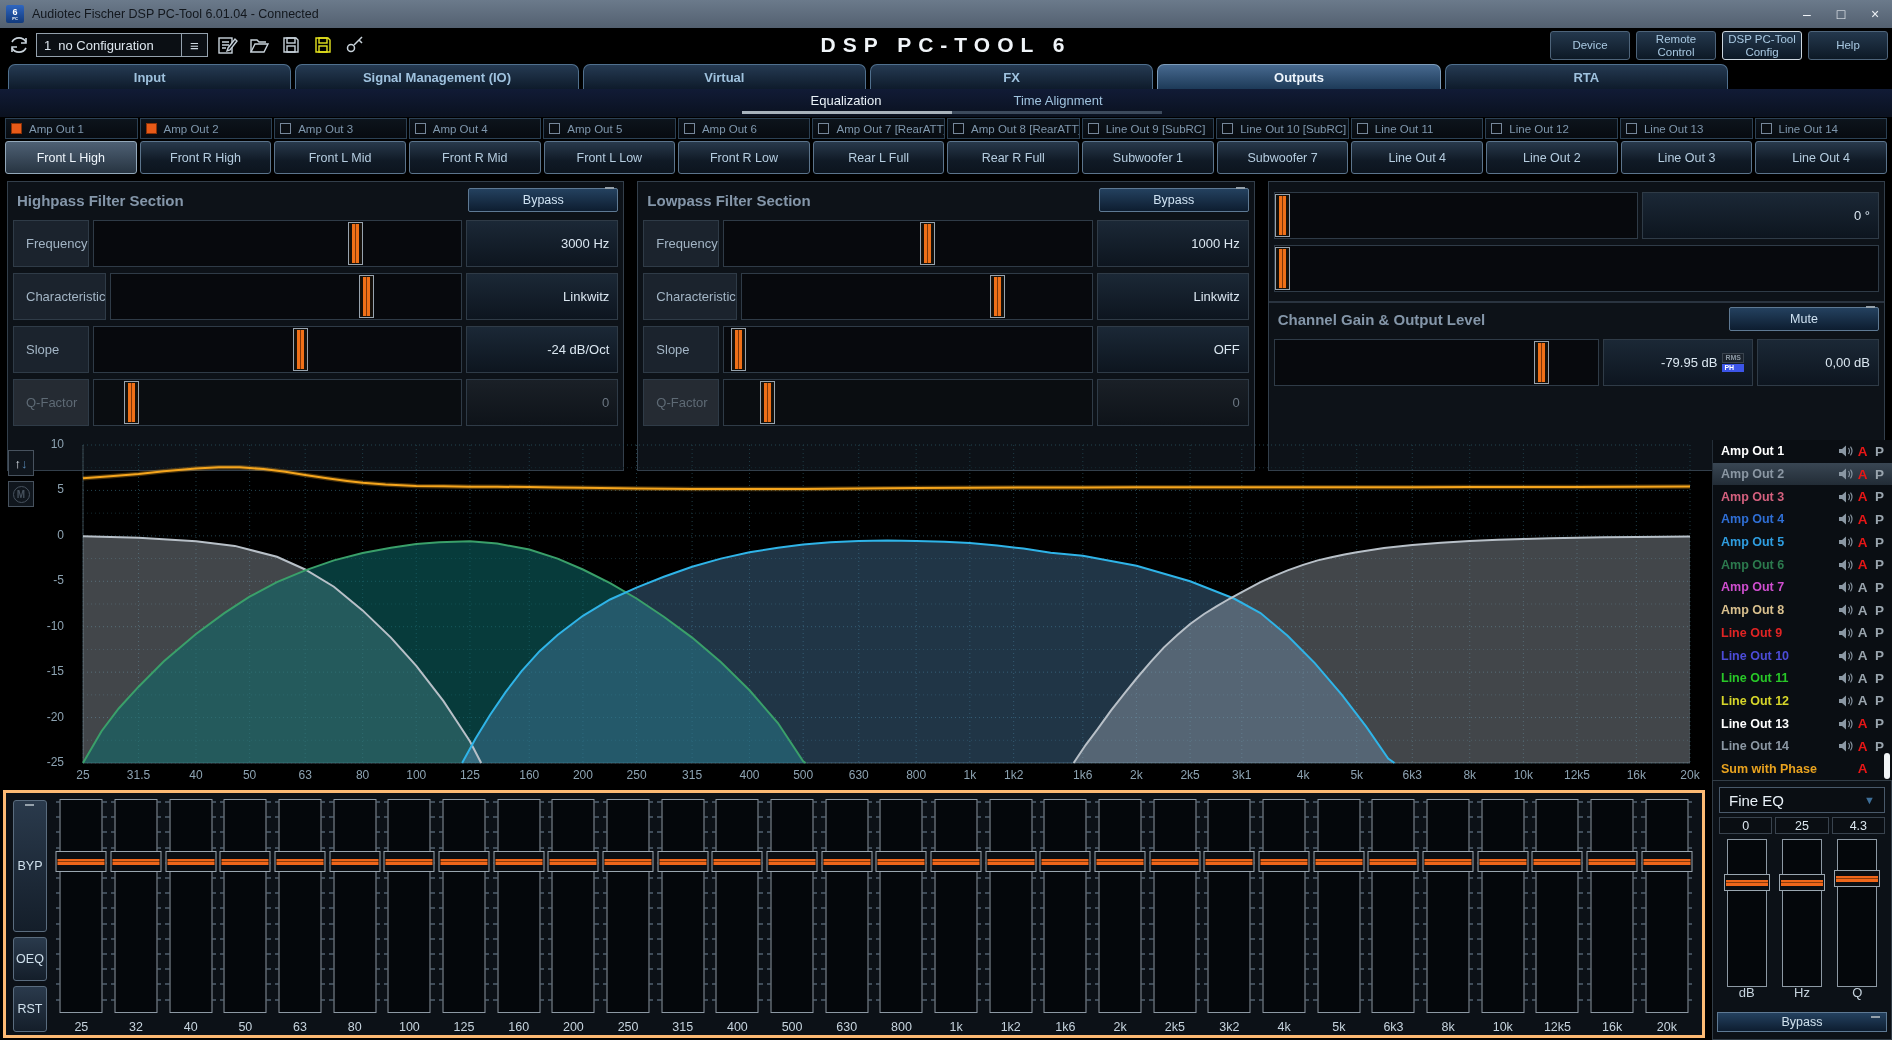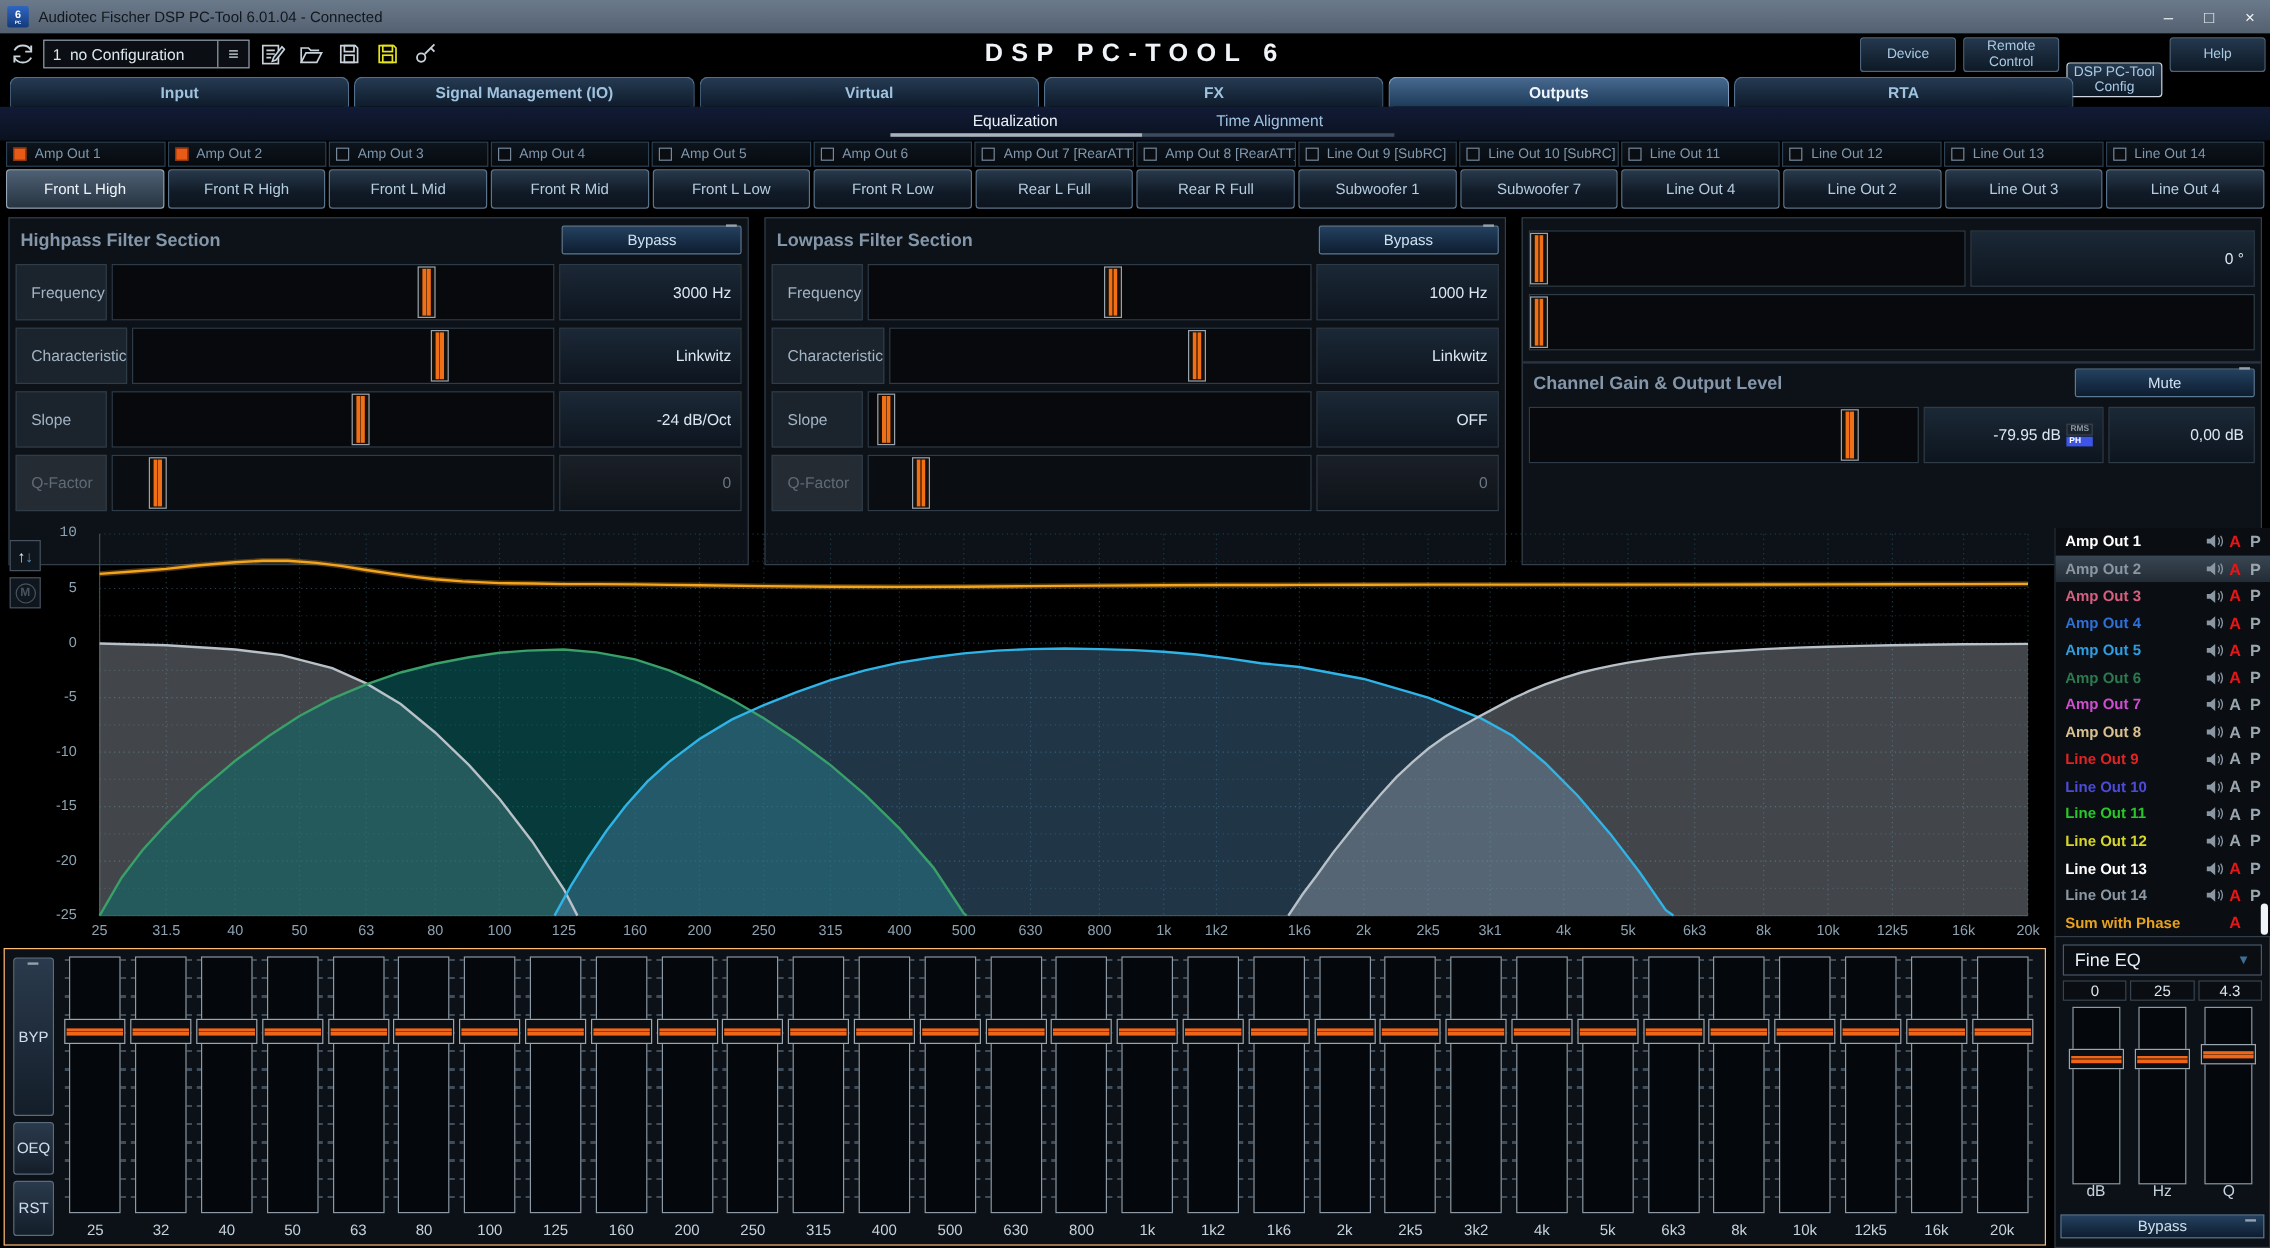--- a/index.html
+++ b/index.html
@@ -27,21 +27,21 @@
   .config-num{padding:0 7px;}
   .config-name{flex:1;}
   .config-menu{width:26px;height:100%;border-left:1px solid #94a1ad;display:flex;align-items:center;
     justify-content:center;color:#cdd7df;font-size:15px;}
   .logo{position:absolute;left:50%;top:33px;transform:translateX(-50%);color:#f0f4f8;
     font-size:21px;font-weight:bold;letter-spacing:7px;white-space:nowrap;}
   .tb-right{position:absolute;right:4px;top:31px;display:flex;gap:6px;}
   .tb-btn{width:80px;height:29px;border:1px solid #4e647a;border-radius:3px;
     background:linear-gradient(#24384d,#0d1926);color:#a9c9e2;font-size:11.5px;
     display:flex;align-items:center;justify-content:center;text-align:center;line-height:1.1;}
-  .tb-btn.hl{border-color:#ccd7e0;margin-top:21px;}
+  .tb-btn.hl{border-color:#ccd7e0;}
 
   
   .maintabs{position:absolute;left:0;top:62px;width:1736px;height:27px;display:flex;
     gap:4px;padding:2px 8px 0;}
   .mtab{flex:1;border:1px solid #50708e;border-bottom:none;border-radius:7px 7px 0 0;
     background:linear-gradient(#253a52,#0e1b2b);color:#9fc2de;font-size:13px;font-weight:bold;
     display:flex;align-items:center;justify-content:center;}
   .mtab.active{background:linear-gradient(#47698f,#1d3a58);color:#eef5fc;border-color:#7d9cba;}
 
   
@@ -114,21 +114,21 @@
   .chrow{height:22.7px;display:flex;align-items:center;padding:0 4px 0 8px;}
   .chrow.hl{background:linear-gradient(#394653,#222c36);}
   .chname{flex:1;font-size:12.5px;font-weight:bold;white-space:nowrap;overflow:hidden;}
   .chspk{width:18px;display:flex;justify-content:center;}
   .chA,.chP{width:17px;text-align:center;font-size:13.5px;font-weight:bold;color:#9aa5ae;}
   .chA.on{color:#e81616;}
   .chscroll{position:absolute;left:1884px;top:753px;width:6px;height:26px;background:#f2f5f7;border-radius:3px;}
 
   
   .eqsec{position:absolute;left:3px;top:790px;width:1702px;height:248px;background:#0c1117;
-    border:1px solid #fdba74;}
+    border:3px solid #fdba74;}
   .eqbtn{position:absolute;left:7px;width:34px;border:1px solid #5a6c7e;border-radius:3px;
     background:linear-gradient(#2a3a4c,#141e2a);color:#cfe0ec;font-size:12.5px;
     display:flex;align-items:center;justify-content:center;}
   .eqbtn .mini-dash{top:3px;right:12px;}
   .eqbands{position:absolute;left:48px;top:2px;right:8px;height:244px;display:flex;}
   .band{flex:1;position:relative;}
   .bticks{position:absolute;left:2px;right:2px;top:6px;height:212px;
     background-image:repeating-linear-gradient(to bottom,#3f4c59 0 2px,transparent 2px 15.2px);}
   .btrack{position:absolute;left:50%;transform:translateX(-50%);top:4px;height:214px;width:43px;
     border:1px solid #8d99a4;background:#04070b;}
@@ -452,21 +452,21 @@
 </div>
 
 <div class="gtool" style="top:450px">
   <span class="gt-up">↑</span>
     <span class="gt-dn">↓</span>
 </div>
 <div class="gtool" style="top:481px">
   <span class="gt-m">M</span>
 </div>
 <div id="ylabels">
-    <div class="ylab" style="top: 437px; font-family: Liberation Mono, monospace;">10</div>
+    <div class="ylab" style="top: 437px;">10</div>
     <div class="ylab" style="top: 482.429px;">5</div>
     <div class="ylab" style="top: 527.857px;">0</div>
     <div class="ylab" style="top: 573.286px;">-5</div>
     <div class="ylab" style="top: 618.714px;">-10</div>
     <div class="ylab" style="top: 664.143px;">-15</div>
     <div class="ylab" style="top: 709.571px;">-20</div>
     <div class="ylab" style="top: 755px;">-25</div>
   </div>
 <svg id="graphsvg" width="1628" height="320" viewBox="0 0 1628 320">
     <line x1="11" y1="1" x2="1618" y2="1" stroke="#234450" stroke-dasharray="1 3" stroke-width="1"></line>

